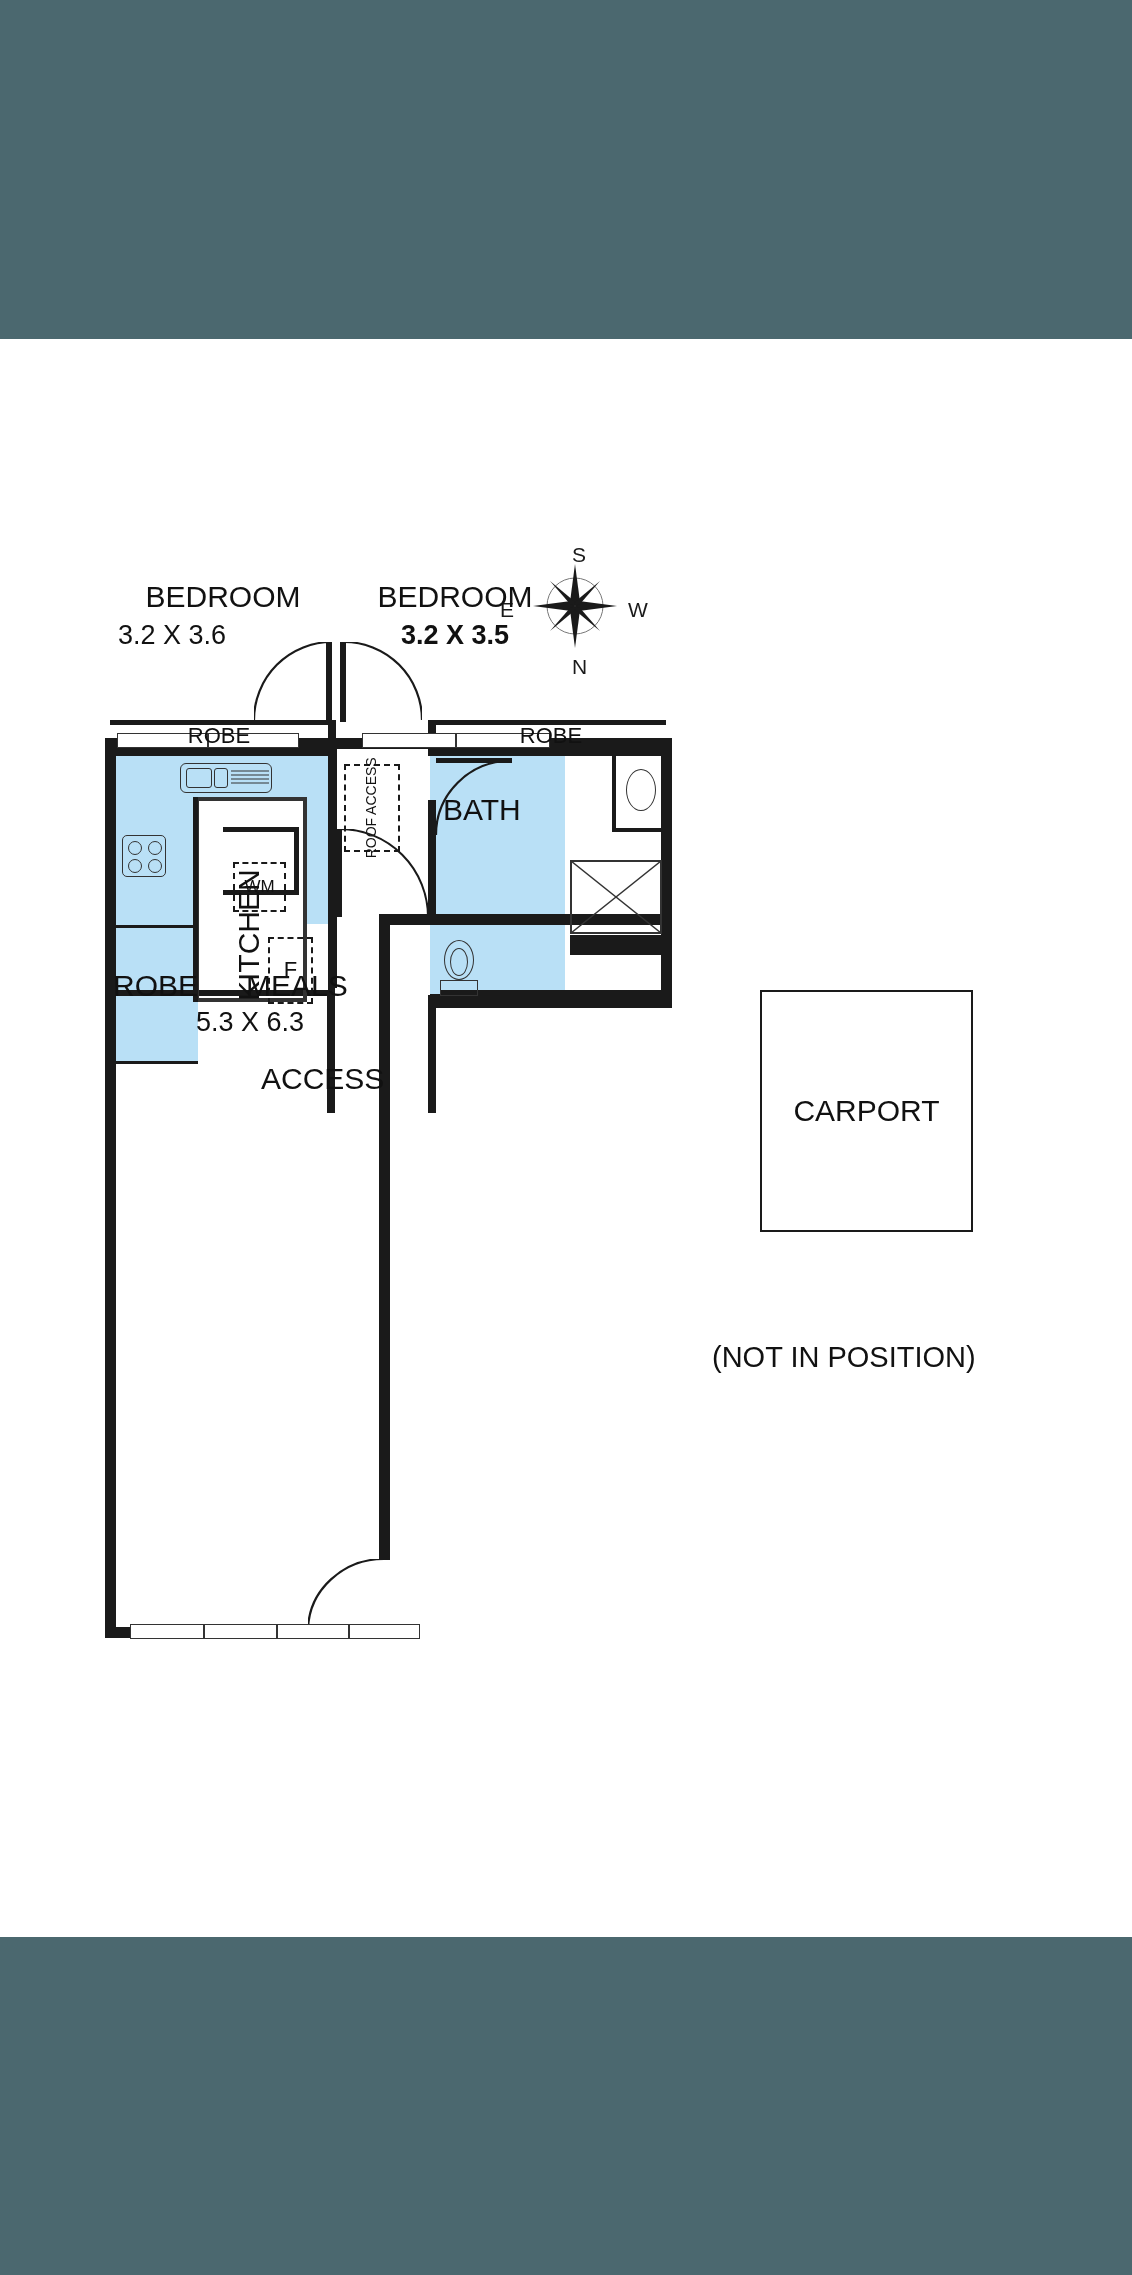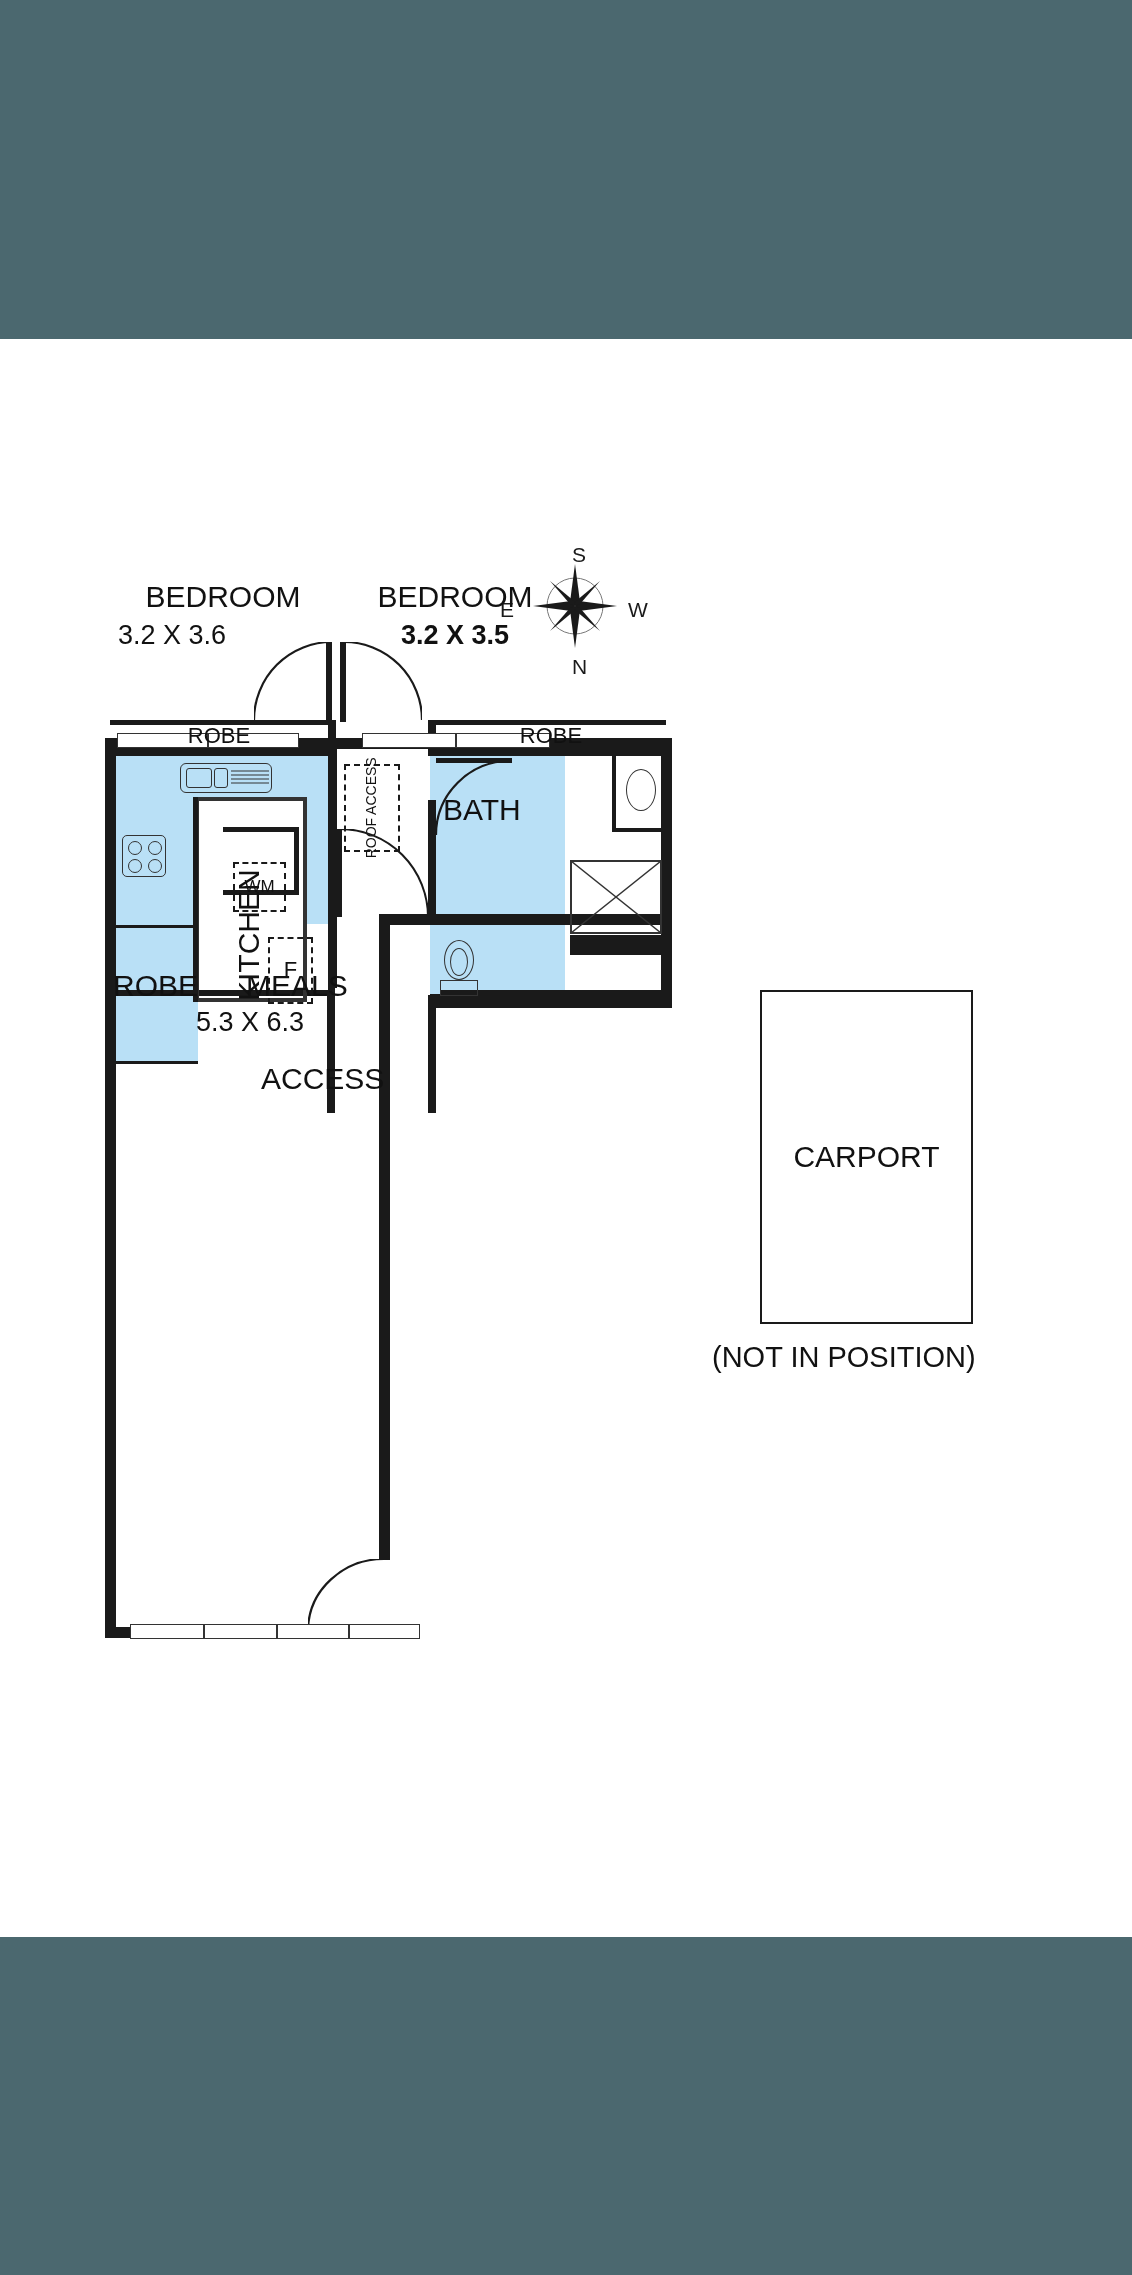--- a/index.html
+++ b/index.html
@@ -370,18 +370,18 @@
 
   <div class="roomlabel big vert" style="left:232px; top:662px;">KITCHEN</div>
 
   <div class="roomlabel big" style="left: 443px; top: 454px;">BATH</div>
 
   <div class="roomlabel big" style="left:113px; top:630px;">ROBE</div>
   <div class="roomlabel big" style="left:246px; top:630px;">MEALS</div>
   <div class="roomlabel mid" style="left:110px; top:668px; width:280px; text-align:center;">5.3 X 6.3</div>
   <div class="roomlabel big" style="left: 261px; top: 723px;">ACCESS</div>
 
-  <div id="carport-box" style="left:760px; top:651px; width:213px; height:334px;">
+  <div id="carport-box" style="left:760px; top:651px; width:213px; height:242px;">
     <span class="roomlabel big" style="position:static;">CARPORT</span>
   </div>
   <div id="carport-note" style="left: 712px; top: 1002px;">(NOT IN POSITION)</div>
 
 </div>
 
 </body></html>

